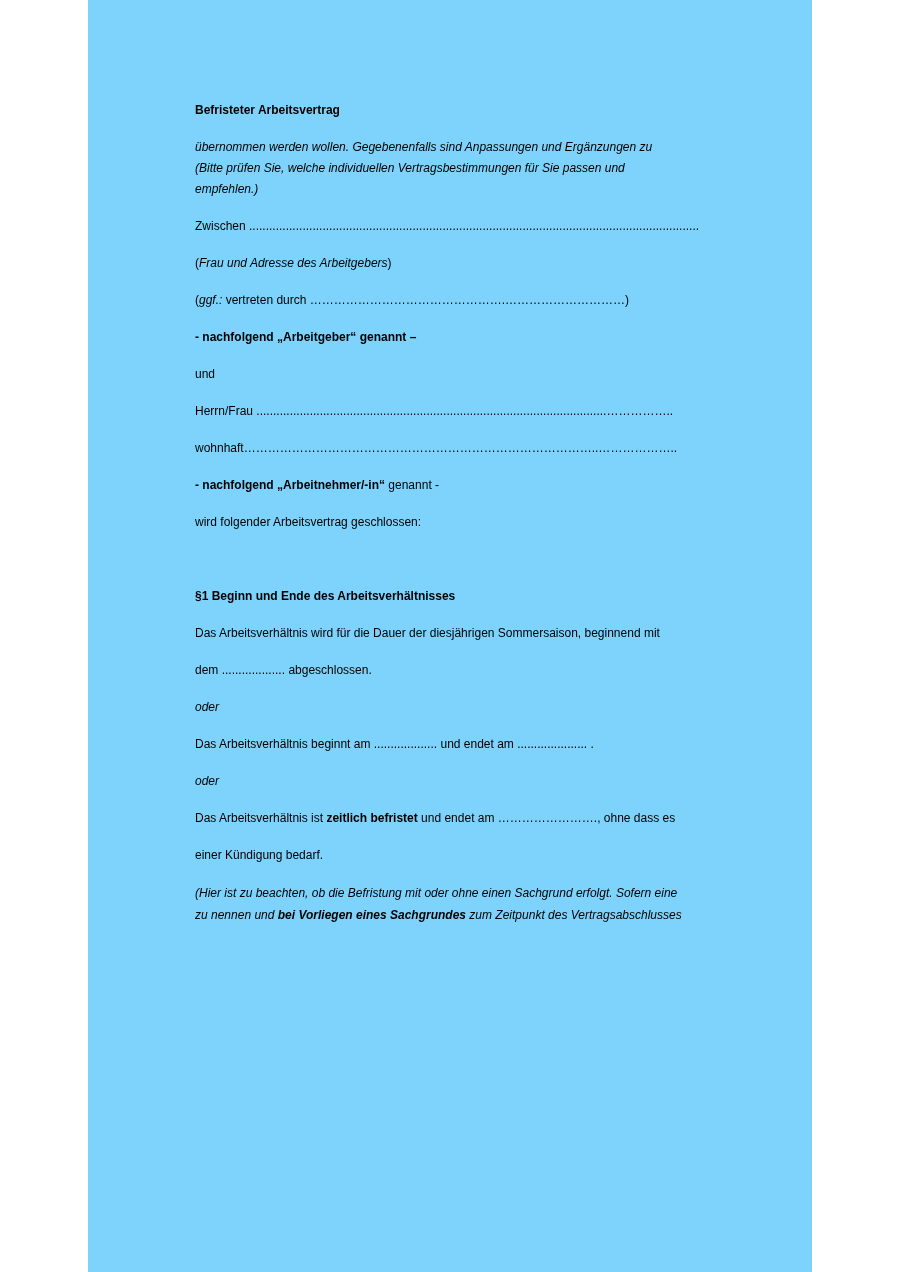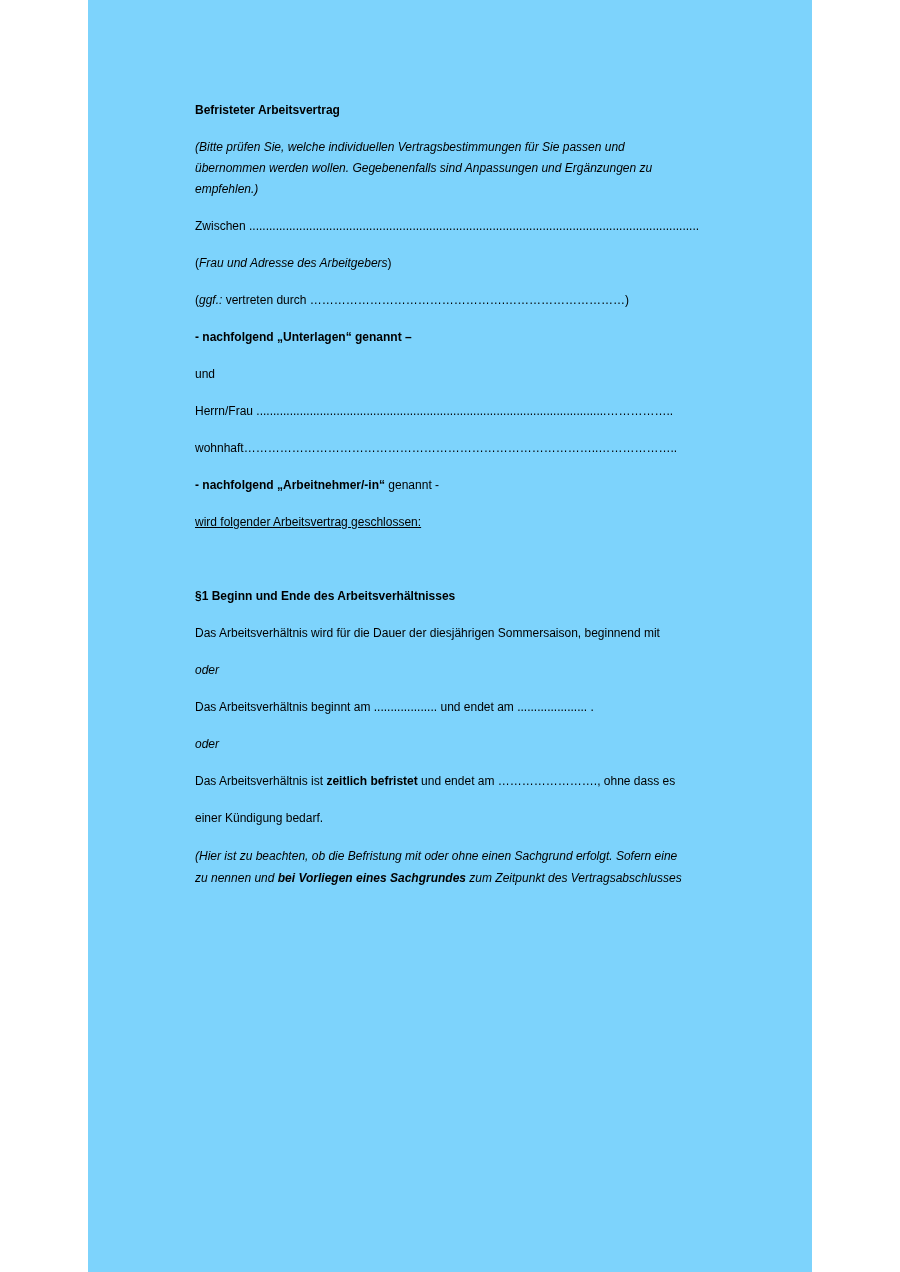--- a/index.html
+++ b/index.html
@@ -23,46 +23,46 @@
   }
   .block { margin: 0 0 16px 0; }
   .line {
     line-height: 21px;
     white-space: pre;      
   }
   [data-name="final-note"] .line { line-height: 22px; }
   .b { font-weight: bold; }
   .i { font-style: italic; }
   
-  [data-name="line-wird-folgender"]    { margin-bottom: 53px; text-decoration: underline; }
+  [data-name="line-wird-folgender"]    { margin-bottom: 53px; }
   [data-name="line-einer-kuendigung"]  { }
 </style>
 </head>
 <body>
 
 <div class="page" data-name="document-page">
   <div class="block" data-name="doc-title">
       <div class="line" data-name="text-line"><span class="b" data-name="text-segment">Befristeter Arbeitsvertrag</span></div>
     </div>
   <div class="block" data-name="intro-note">
+      <div class="line" data-name="text-line"><span class="i" data-name="text-segment">übernommen werden wollen. Gegebenenfalls sind Anpassungen und Ergänzungen zu</span></div>
       <div class="line" data-name="text-line"><span class="i" data-name="text-segment">(Bitte prüfen Sie, welche individuellen Vertragsbestimmungen für Sie passen und</span></div>
-      <div class="line" data-name="text-line"><span class="i" data-name="text-segment">übernommen werden wollen. Gegebenenfalls sind Anpassungen und Ergänzungen zu</span></div>
       <div class="line" data-name="text-line"><span class="i" data-name="text-segment">empfehlen.)</span></div>
     </div>
   <div class="block" data-name="line-zwischen">
       <div class="line" data-name="text-line"><span data-name="text-segment">Zwischen </span><span data-name="text-segment">.......................................................................................................................................</span></div>
     </div>
   <div class="block" data-name="line-name-adresse">
       <div class="line" data-name="text-line"><span data-name="text-segment">(</span><span class="i" data-name="text-segment">Frau und Adresse des Arbeitgebers</span><span data-name="text-segment">)</span></div>
     </div>
   <div class="block" data-name="line-ggf-vertreten">
       <div class="line" data-name="text-line"><span data-name="text-segment">(</span><span class="i" data-name="text-segment">ggf.:</span><span data-name="text-segment"> vertreten durch </span><span data-name="text-segment">………………………………………….…………………………</span><span data-name="text-segment">)</span></div>
     </div>
   <div class="block" data-name="line-arbeitgeber-genannt">
-      <div class="line" data-name="text-line"><span class="b" data-name="text-segment">- nachfolgend „Unterlagen“ genannt –</span></div>
+      <div class="line" data-name="text-line"><span class="b" data-name="text-segment">- nachfolgend „Arbeitgeber“ genannt –</span></div>
     </div>
   <div class="block" data-name="line-und">
       <div class="line" data-name="text-line"><span data-name="text-segment">und</span></div>
     </div>
   <div class="block" data-name="line-herrn-frau">
       <div class="line" data-name="text-line"><span data-name="text-segment">Herrn/Frau </span><span data-name="text-segment">.........................................................................................................</span><span data-name="text-segment">……………</span><span data-name="text-segment">..</span></div>
     </div>
   <div class="block" data-name="line-wohnhaft">
       <div class="line" data-name="text-line"><span data-name="text-segment">wohnhaft</span><span data-name="text-segment">……………………………………………………………………………..…</span><span data-name="text-segment">……………..</span></div>
     </div>
@@ -70,20 +70,23 @@
       <div class="line" data-name="text-line"><span class="b" data-name="text-segment">- nachfolgend „Arbeitnehmer/-in“</span><span data-name="text-segment"> genannt -</span></div>
     </div>
   <div class="block" data-name="line-wird-folgender">
       <div class="line" data-name="text-line"><span data-name="text-segment">wird folgender Arbeitsvertrag geschlossen:</span></div>
     </div>
   <div class="block" data-name="heading-paragraph-1">
       <div class="line" data-name="text-line"><span class="b" data-name="text-segment">§1 Beginn und Ende des Arbeitsverhältnisses</span></div>
     </div>
   <div class="block" data-name="line-s1-sommersaison">
       <div class="line" data-name="text-line"><span data-name="text-segment">Das Arbeitsverhältnis wird für die Dauer der diesjährigen Sommersaison, beginnend mit</span></div>
+    </div>
+  <div class="block" data-name="line-s1-dem-abgeschlossen">
+      <div class="line" data-name="text-line"><span data-name="text-segment">dem </span><span data-name="text-segment">...................</span><span data-name="text-segment"> abgeschlossen.</span></div>
     </div>
   <div class="block" data-name="line-oder-1">
       <div class="line" data-name="text-line"><span class="i" data-name="text-segment">oder</span></div>
     </div>
   <div class="block" data-name="line-s1-beginnt-endet">
       <div class="line" data-name="text-line"><span data-name="text-segment">Das Arbeitsverhältnis beginnt am </span><span data-name="text-segment">...................</span><span data-name="text-segment"> und endet am </span><span data-name="text-segment">.....................</span><span data-name="text-segment"> .</span></div>
     </div>
   <div class="block" data-name="line-oder-2">
       <div class="line" data-name="text-line"><span class="i" data-name="text-segment">oder</span></div>
     </div>

